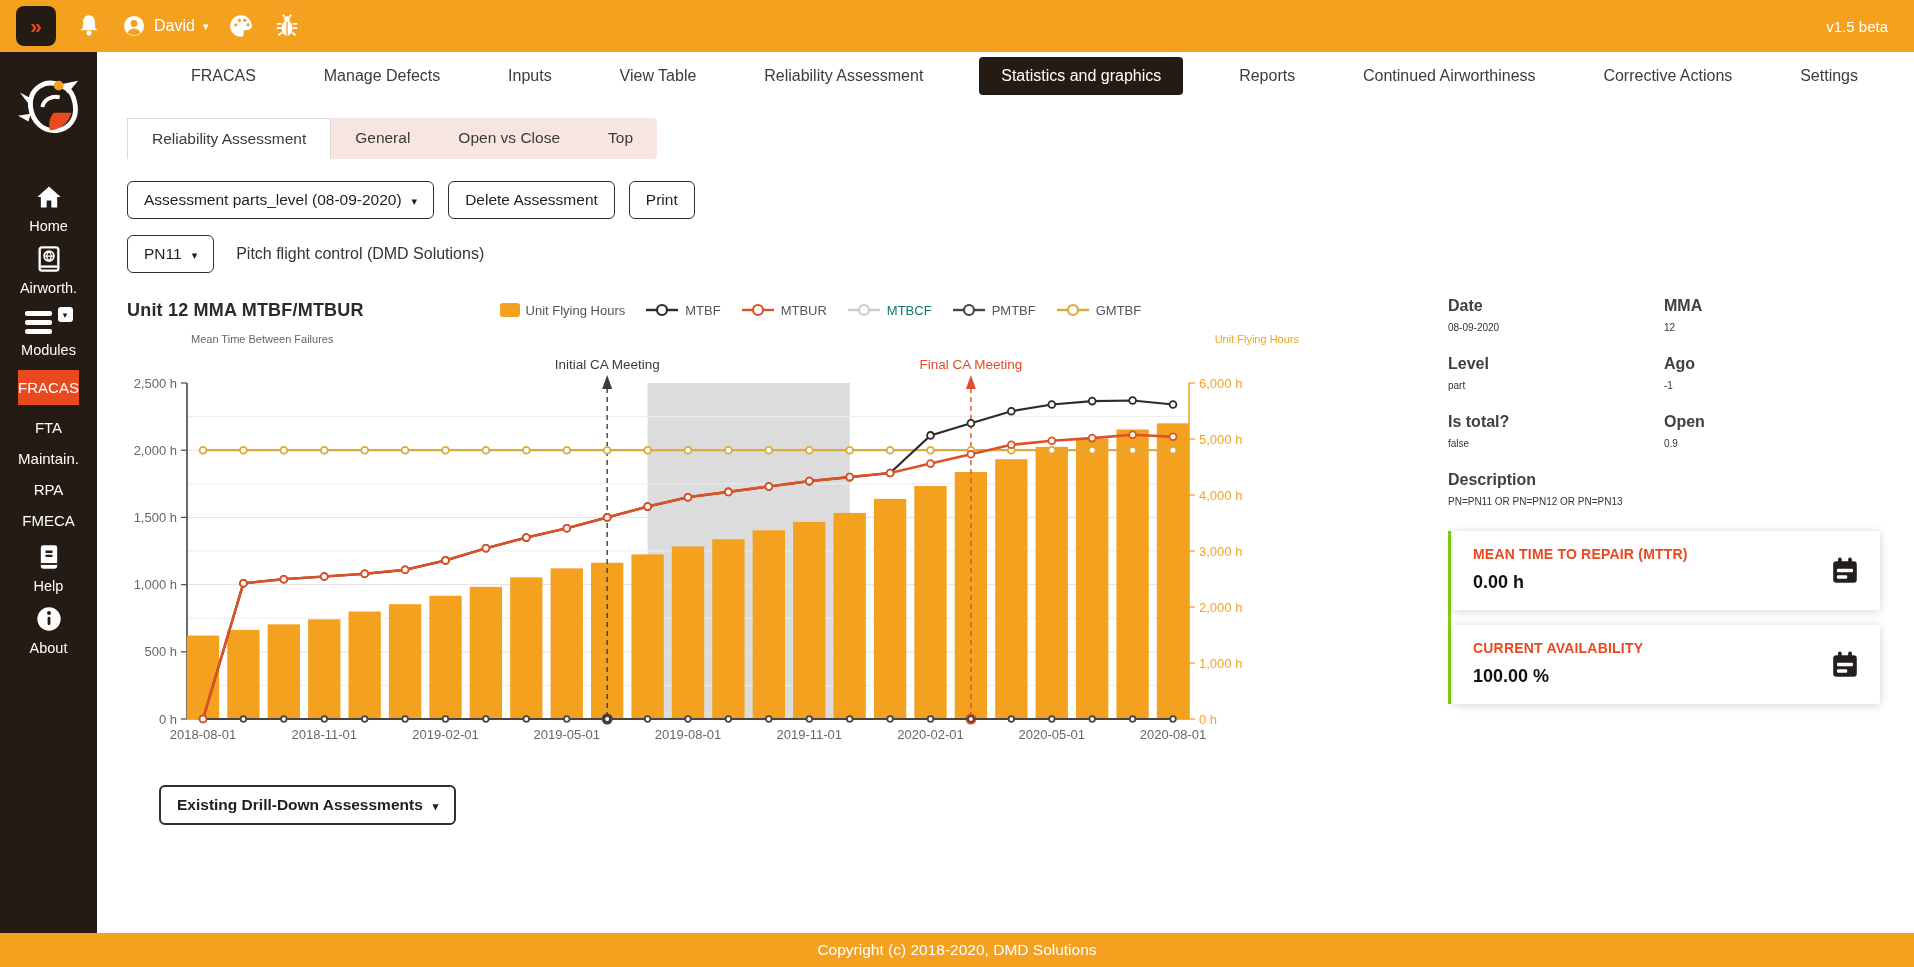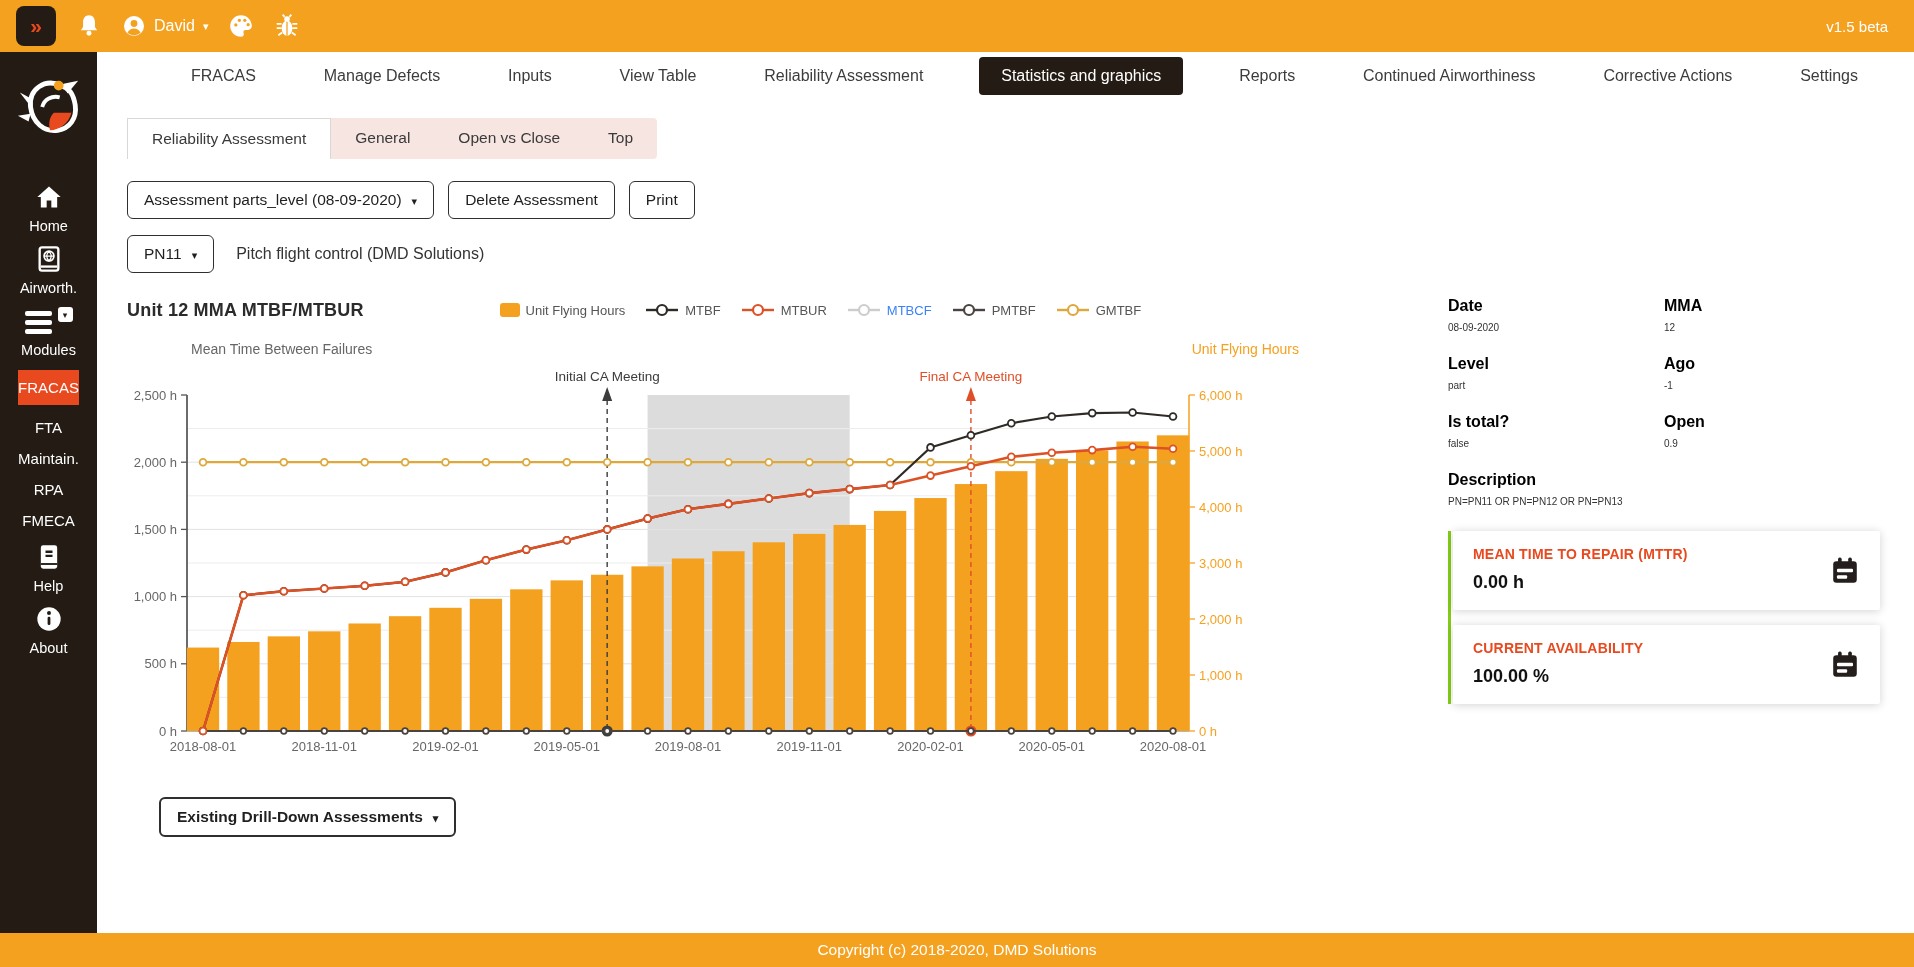--- a/index.html
+++ b/index.html
@@ -68,32 +68,32 @@
   .pnrow { margin-top:16px; display:flex; align-items:center; gap:22px; }
   .pn-desc { font-size:16px; color:#333; }
 
   .chart-row { margin-top:22px; display:flex; justify-content:space-between; }
   .chart-col { width:1180px; flex:0 0 auto; }
   .chart-header { display:flex; align-items:center; height:30px; }
   .chart-title { font-size:18px; font-weight:800; color:#2B2B2B; letter-spacing:.2px; white-space:nowrap; }
   .legend { flex:1; display:flex; justify-content:center; gap:20px; align-items:center;
     margin-right:30px; }
   .legend-item { display:flex; align-items:center; gap:6px; font-size:13px; color:#555; cursor:pointer; }
-  .legend-item.disabled { color:#3b82f6; }
+  .legend-item.disabled { color:#0f766e; }
   .swatch-bar { width:20px; height:14px; border-radius:3px; display:inline-block; }
-  .axis-caption-row { display:flex; justify-content:space-between; margin-top:16px; font-size:14px; }
+  .axis-caption-row { display:flex; justify-content:space-between; margin-top:8px; font-size:11px; }
   .axis-caption-left { color:#666; margin-left:64px; }
   .axis-caption-right { color:#F5A120; margin-right:8px; }
   .chart-svg-wrap { margin-top:4px; }
   svg text { font-family:"Liberation Sans", sans-serif; }
 
   
   .panel { width:432px; flex:0 0 auto; padding-top:2px; }
   .panel-grid { display:grid; grid-template-columns:1fr 1fr; row-gap:22px; }
-  .field-label { color:#000000; font-weight:800; font-size:16px; }
+  .field-label { color:#404040; font-weight:800; font-size:16px; }
   .field-value { color:#333; font-size:10px; margin-top:7px; }
   .desc { margin-top:22px; }
   .cards { margin-top:24px; border-left:3px solid #84cc16; }
   .card { background:#fff; box-shadow:0 1px 10px rgba(0,0,0,.18); border-radius:2px;
     padding:15px 20px 17px; margin-left:2px; position:relative; }
   .card + .card { margin-top:15px; }
   .card-title { color:#E8491F; font-weight:800; font-size:14px; letter-spacing:.2px; }
   .card-value { color:#111; font-weight:800; font-size:18px; margin-top:10px; }
   .card-icon { position:absolute; right:20px; top:50%; transform:translateY(-50%);
     width:30px; height:30px; }

